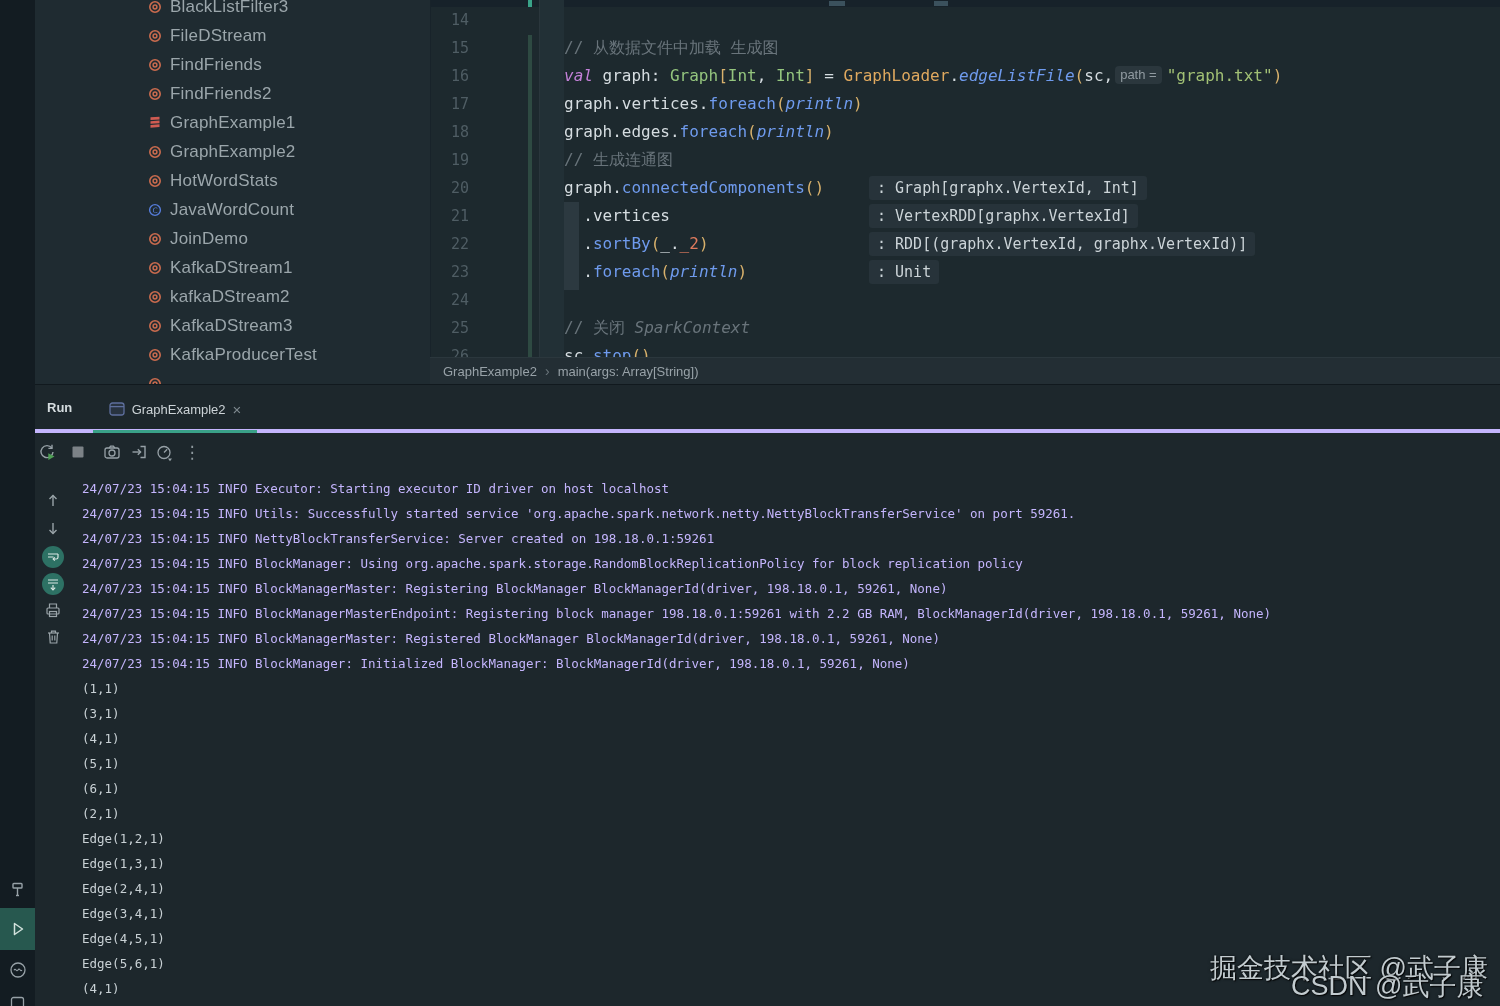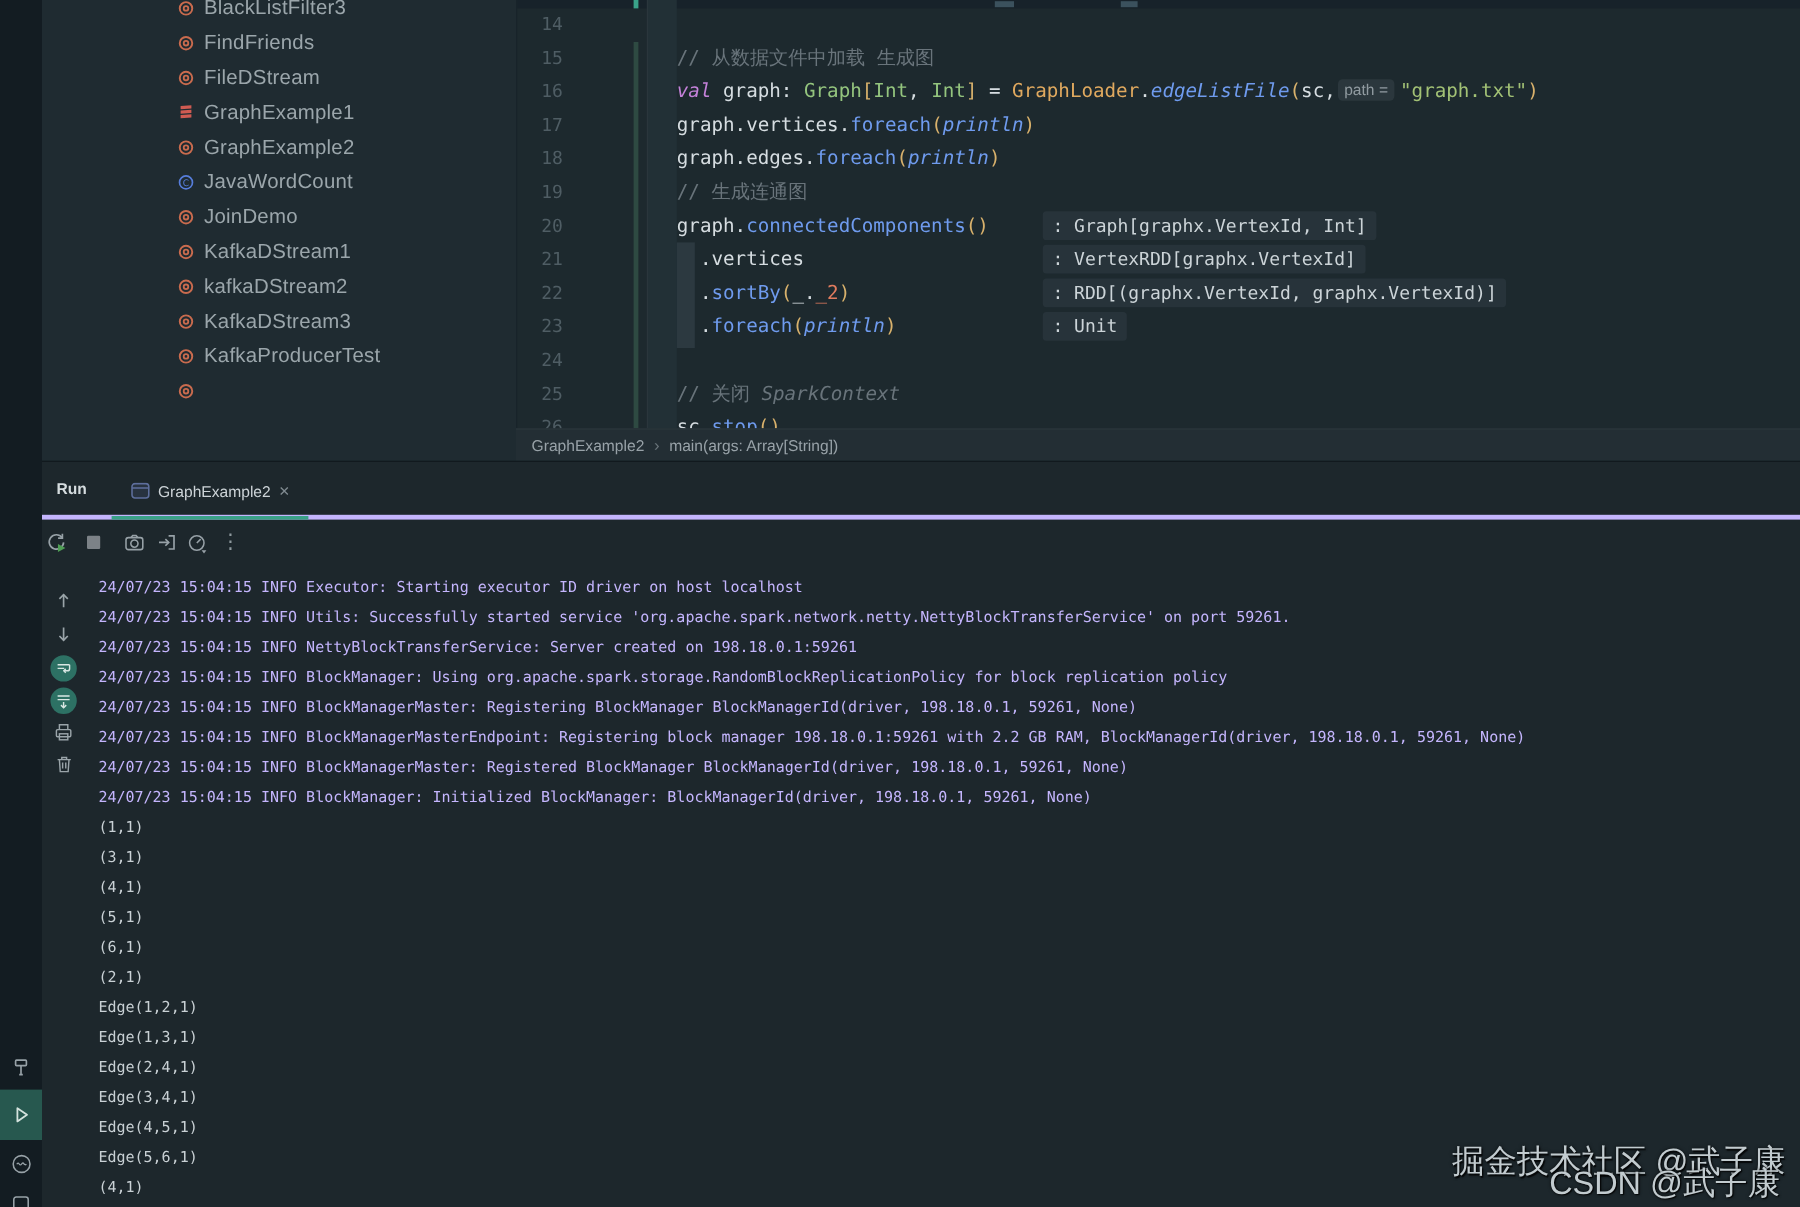--- a/index.html
+++ b/index.html
@@ -131,49 +131,67 @@
           </span>
           <span class="tlabel">BlackListFilter3</span>
         </div>
         <div class="tree-row">
           <span class="ticon">
             <svg viewBox="0 0 14 14" width="14" height="14">
               <circle cx="7" cy="7" r="5.2" fill="none" stroke="#c96b4e" stroke-width="1.6"></circle>
               <circle cx="7" cy="7" r="1.9" fill="none" stroke="#c96b4e" stroke-width="1.5"></circle>
             </svg>
           </span>
+          <span class="tlabel">FileDStream</span>
+        </div>
+        <div class="tree-row">
+          <span class="ticon">
+            <svg viewBox="0 0 14 14" width="14" height="14">
+              <circle cx="7" cy="7" r="5.2" fill="none" stroke="#c96b4e" stroke-width="1.6"></circle>
+              <circle cx="7" cy="7" r="1.9" fill="none" stroke="#c96b4e" stroke-width="1.5"></circle>
+            </svg>
+          </span>
           <span class="tlabel">FindFriends</span>
         </div>
         <div class="tree-row">
           <span class="ticon">
             <svg viewBox="0 0 14 14" width="14" height="14">
               <circle cx="7" cy="7" r="5.2" fill="none" stroke="#c96b4e" stroke-width="1.6"></circle>
               <circle cx="7" cy="7" r="1.9" fill="none" stroke="#c96b4e" stroke-width="1.5"></circle>
             </svg>
           </span>
-          <span class="tlabel">FileDStream</span>
+          <span class="tlabel">FindFriends2</span>
         </div>
         <div class="tree-row">
           <span class="ticon">
             <svg viewBox="0 0 14 14" width="14" height="14">
               <rect x="2.5" y="1.5" width="9" height="2.7" fill="#cf5b52" transform="skewY(-4)"></rect>
               <rect x="2.5" y="5.3" width="9" height="2.7" fill="#cf5b52" transform="skewY(-4)"></rect>
               <rect x="2.5" y="9.1" width="9" height="2.7" fill="#cf5b52" transform="skewY(-4)"></rect>
             </svg>
           </span>
           <span class="tlabel">GraphExample1</span>
         </div>
         <div class="tree-row">
           <span class="ticon">
             <svg viewBox="0 0 14 14" width="14" height="14">
               <circle cx="7" cy="7" r="5.2" fill="none" stroke="#c96b4e" stroke-width="1.6"></circle>
               <circle cx="7" cy="7" r="1.9" fill="none" stroke="#c96b4e" stroke-width="1.5"></circle>
             </svg>
           </span>
           <span class="tlabel">GraphExample2</span>
+        </div>
+        <div class="tree-row">
+          <span class="ticon">
+            <svg viewBox="0 0 14 14" width="14" height="14">
+              <circle cx="7" cy="7" r="5.2" fill="none" stroke="#c96b4e" stroke-width="1.6"></circle>
+              <circle cx="7" cy="7" r="1.9" fill="none" stroke="#c96b4e" stroke-width="1.5"></circle>
+            </svg>
+          </span>
+          <span class="tlabel">HotWordStats</span>
         </div>
         <div class="tree-row">
           <span class="ticon">
             <svg viewBox="0 0 14 14" width="14" height="14">
               <circle cx="7" cy="7" r="5.4" fill="none" stroke="#567ddb" stroke-width="1.4"></circle>
               <text x="7" y="9.6" text-anchor="middle" font-size="7.5" font-family="&quot;DejaVu Sans&quot;,sans-serif" fill="#567ddb">C</text>
             </svg>
           </span>
           <span class="tlabel">JavaWordCount</span>
         </div>

